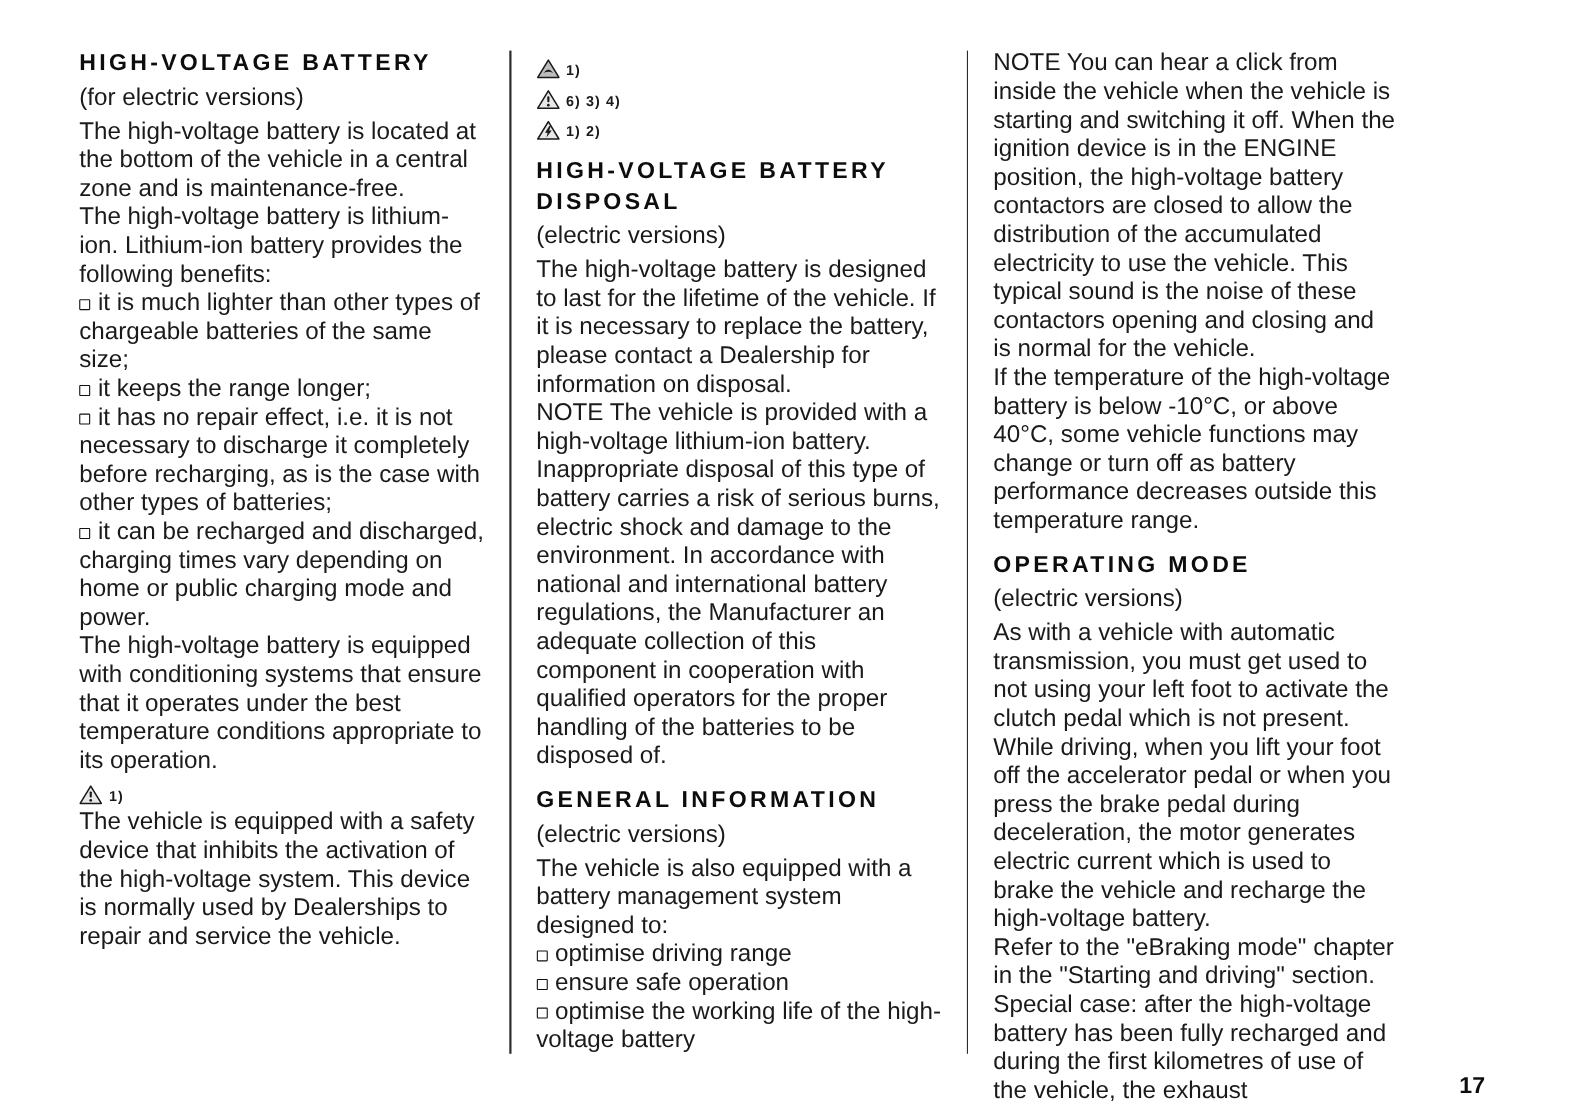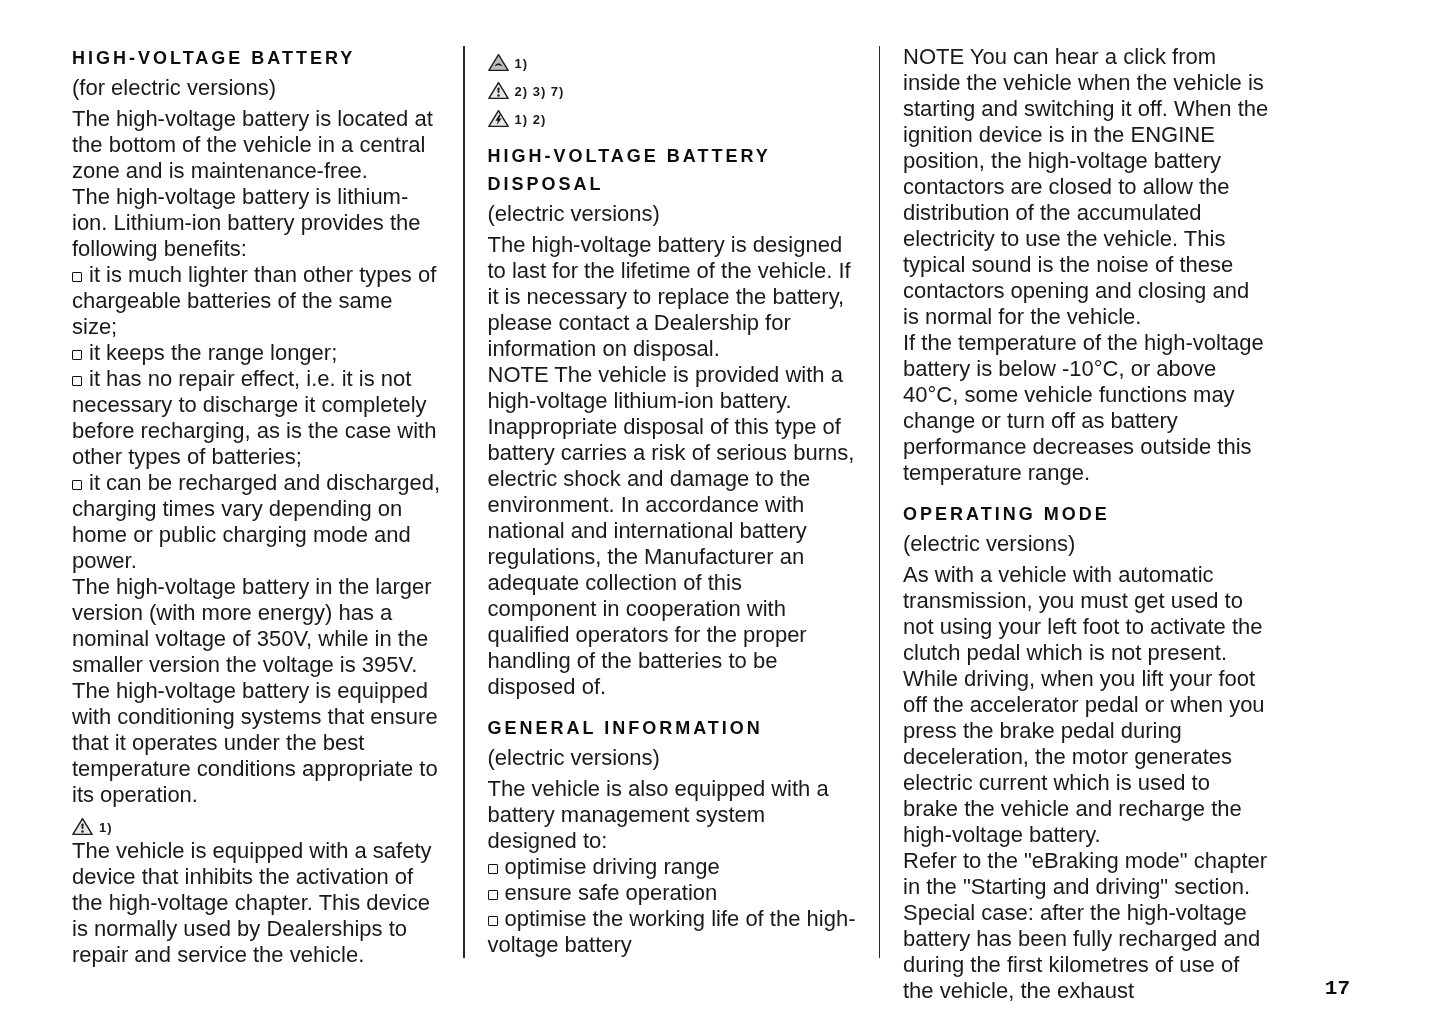--- a/index.html
+++ b/index.html
@@ -15,21 +15,21 @@
   .columns {
     position:absolute; top:44px; left:72px;
     display:flex; align-items:flex-start;
   }
   .col { width:368px; }
   .vrule {
     width:1.5px; height:912px; background:#2b2b2b;
     margin:2px 23px 0 23px; flex:none;
   }
   .h {
-    font-size:18px; font-weight:bold; letter-spacing:3px;
+    font-size:21px; font-weight:bold; letter-spacing:3px;
     line-height:28px; color:#0d0d0d; margin:14px 0 3px 0;
   }
   .col > :first-child { margin-top:0; }
   .body {
     font-size:22px; line-height:26px; margin:0;
     color:#1a1a1a;
   }
   .sub { margin-bottom:5px; }
   .bold { font-weight:normal; }
   .sq {
@@ -43,51 +43,50 @@
   }
   .iconrow svg { flex:none; display:block; }
   .ref {
     font-size:13px; font-weight:bold; line-height:15px;
     padding-bottom:1px; letter-spacing:1px;
   }
   .iconstack { margin-bottom:10px; }
   .mt { margin-top:14px; }
   .pagenum {
     position:absolute; right:95px; bottom:18px;
-    font-size:21px; font-weight:bold; color:#0d0d0d;font-family:Liberation Mono, monospace;
+    font-size:21px; font-weight:bold; color:#0d0d0d;
   }
 </style>
 </head>
 <body>
 
 <div class="page">
   <div class="columns">
 
     <section class="col">
       <h1 class="h">HIGH-VOLTAGE BATTERY</h1>
       <p class="body sub">(for electric versions)</p>
       <p class="body">The high-voltage battery is located at the bottom of the vehicle in a central zone and is maintenance-free.</p>
       <p class="body">The high-voltage battery is lithium-ion. Lithium-ion battery provides the following benefits:</p>
       <p class="body"><span class="sq"></span><span>it is much lighter than other types of chargeable batteries of the same size;</span></p>
       <p class="body"><span class="sq"></span><span>it keeps the range longer;</span></p>
       <p class="body"><span class="sq"></span><span>it has no repair effect, i.e. it is not necessary to discharge it completely before recharging, as is the case with other types of batteries;</span></p>
       <p class="body"><span class="sq"></span><span>it can be recharged and discharged, charging times vary depending on home or public charging mode and power.</span></p>
-      <p class="body">The high-voltage battery in the larger version (with more energy) has a nominal voltage of 350V, while in the smaller version the voltage is 395V.</p>
       <p class="body">The high-voltage battery is equipped with conditioning systems that ensure that it operates under the best temperature conditions appropriate to its operation.</p>
       <div class="iconrow">
         <span>
           <svg width="21" height="19" viewBox="0 0 24 21">
             <path d="M12 1.5 L23 19.5 L1 19.5 Z" fill="#e7e7e7" stroke="#1a1a1a" stroke-width="1.6" stroke-linejoin="round"></path>
             <rect x="10.9" y="7" width="2.2" height="6.3" rx="1" fill="#1a1a1a"></rect>
             <circle cx="12" cy="16.3" r="1.4" fill="#1a1a1a"></circle>
           </svg>
         </span>
         <span class="ref">1)</span>
       </div>
-      <p class="body">The vehicle is equipped with a safety device that inhibits the activation of the high-voltage chapter. This device is normally used by Dealerships to repair and service the vehicle.</p>
+      <p class="body">The vehicle is equipped with a safety device that inhibits the activation of the high-voltage system. This device is normally used by Dealerships to repair and service the vehicle.</p>
     </section>
 
     <div class="vrule"></div>
 
     <section class="col">
       <div class="iconstack">
         <div class="iconrow">
           <span>
             <svg width="21" height="19" viewBox="0 0 24 21">
               <path d="M12 1.5 L23 19.5 L1 19.5 Z" fill="#bdbdbd" stroke="#1a1a1a" stroke-width="1.6" stroke-linejoin="round"></path>
@@ -97,21 +96,21 @@
           <span class="ref">1)</span>
         </div>
         <div class="iconrow">
           <span>
             <svg width="21" height="19" viewBox="0 0 24 21">
               <path d="M12 1.5 L23 19.5 L1 19.5 Z" fill="#e7e7e7" stroke="#1a1a1a" stroke-width="1.6" stroke-linejoin="round"></path>
               <rect x="10.9" y="7" width="2.2" height="6.3" rx="1" fill="#1a1a1a"></rect>
               <circle cx="12" cy="16.3" r="1.4" fill="#1a1a1a"></circle>
             </svg>
           </span>
-          <span class="ref">2)  3)  7)</span>
+          <span class="ref">6)  3)  4)</span>
         </div>
         <div class="iconrow">
           <span>
             <svg width="21" height="19" viewBox="0 0 24 21">
               <path d="M12 1.5 L23 19.5 L1 19.5 Z" fill="#e7e7e7" stroke="#1a1a1a" stroke-width="1.6" stroke-linejoin="round"></path>
               <path d="M13 6 L8.5 13 H11.2 L10 18 L15.5 10.6 H12.8 L14.6 6 Z" fill="#1a1a1a"></path>
             </svg>
           </span>
           <span class="ref">1)  2)</span>
         </div>

